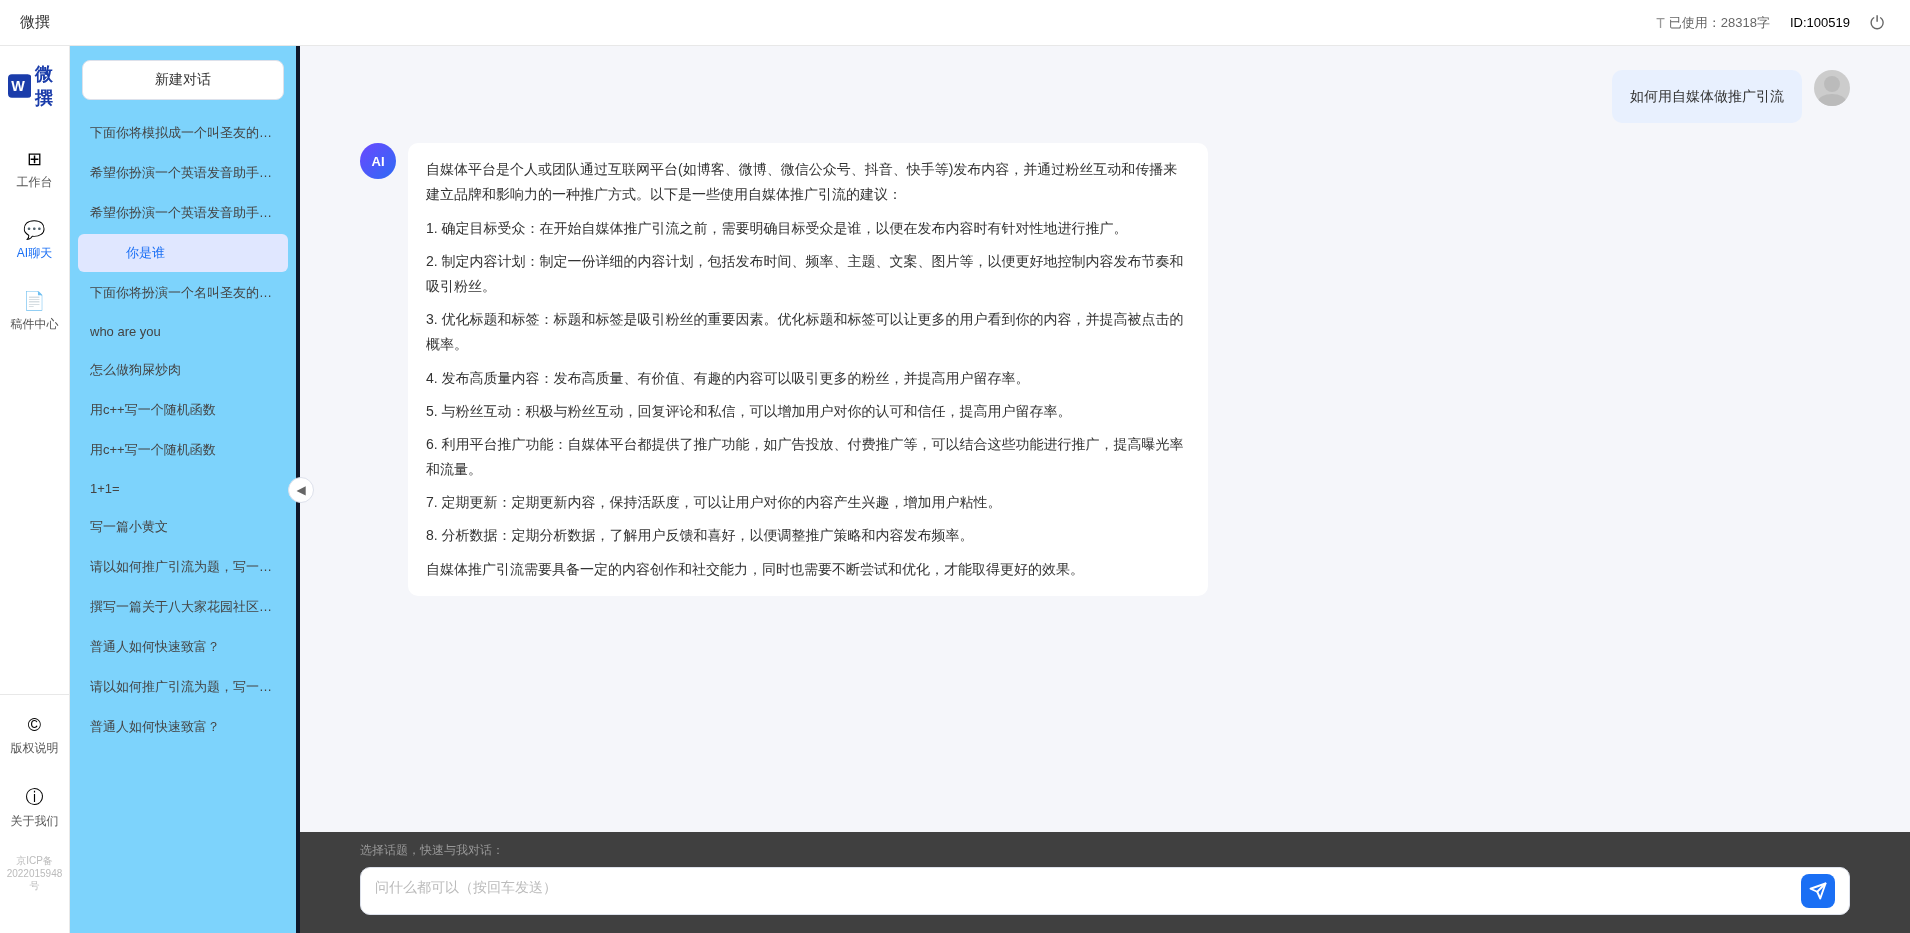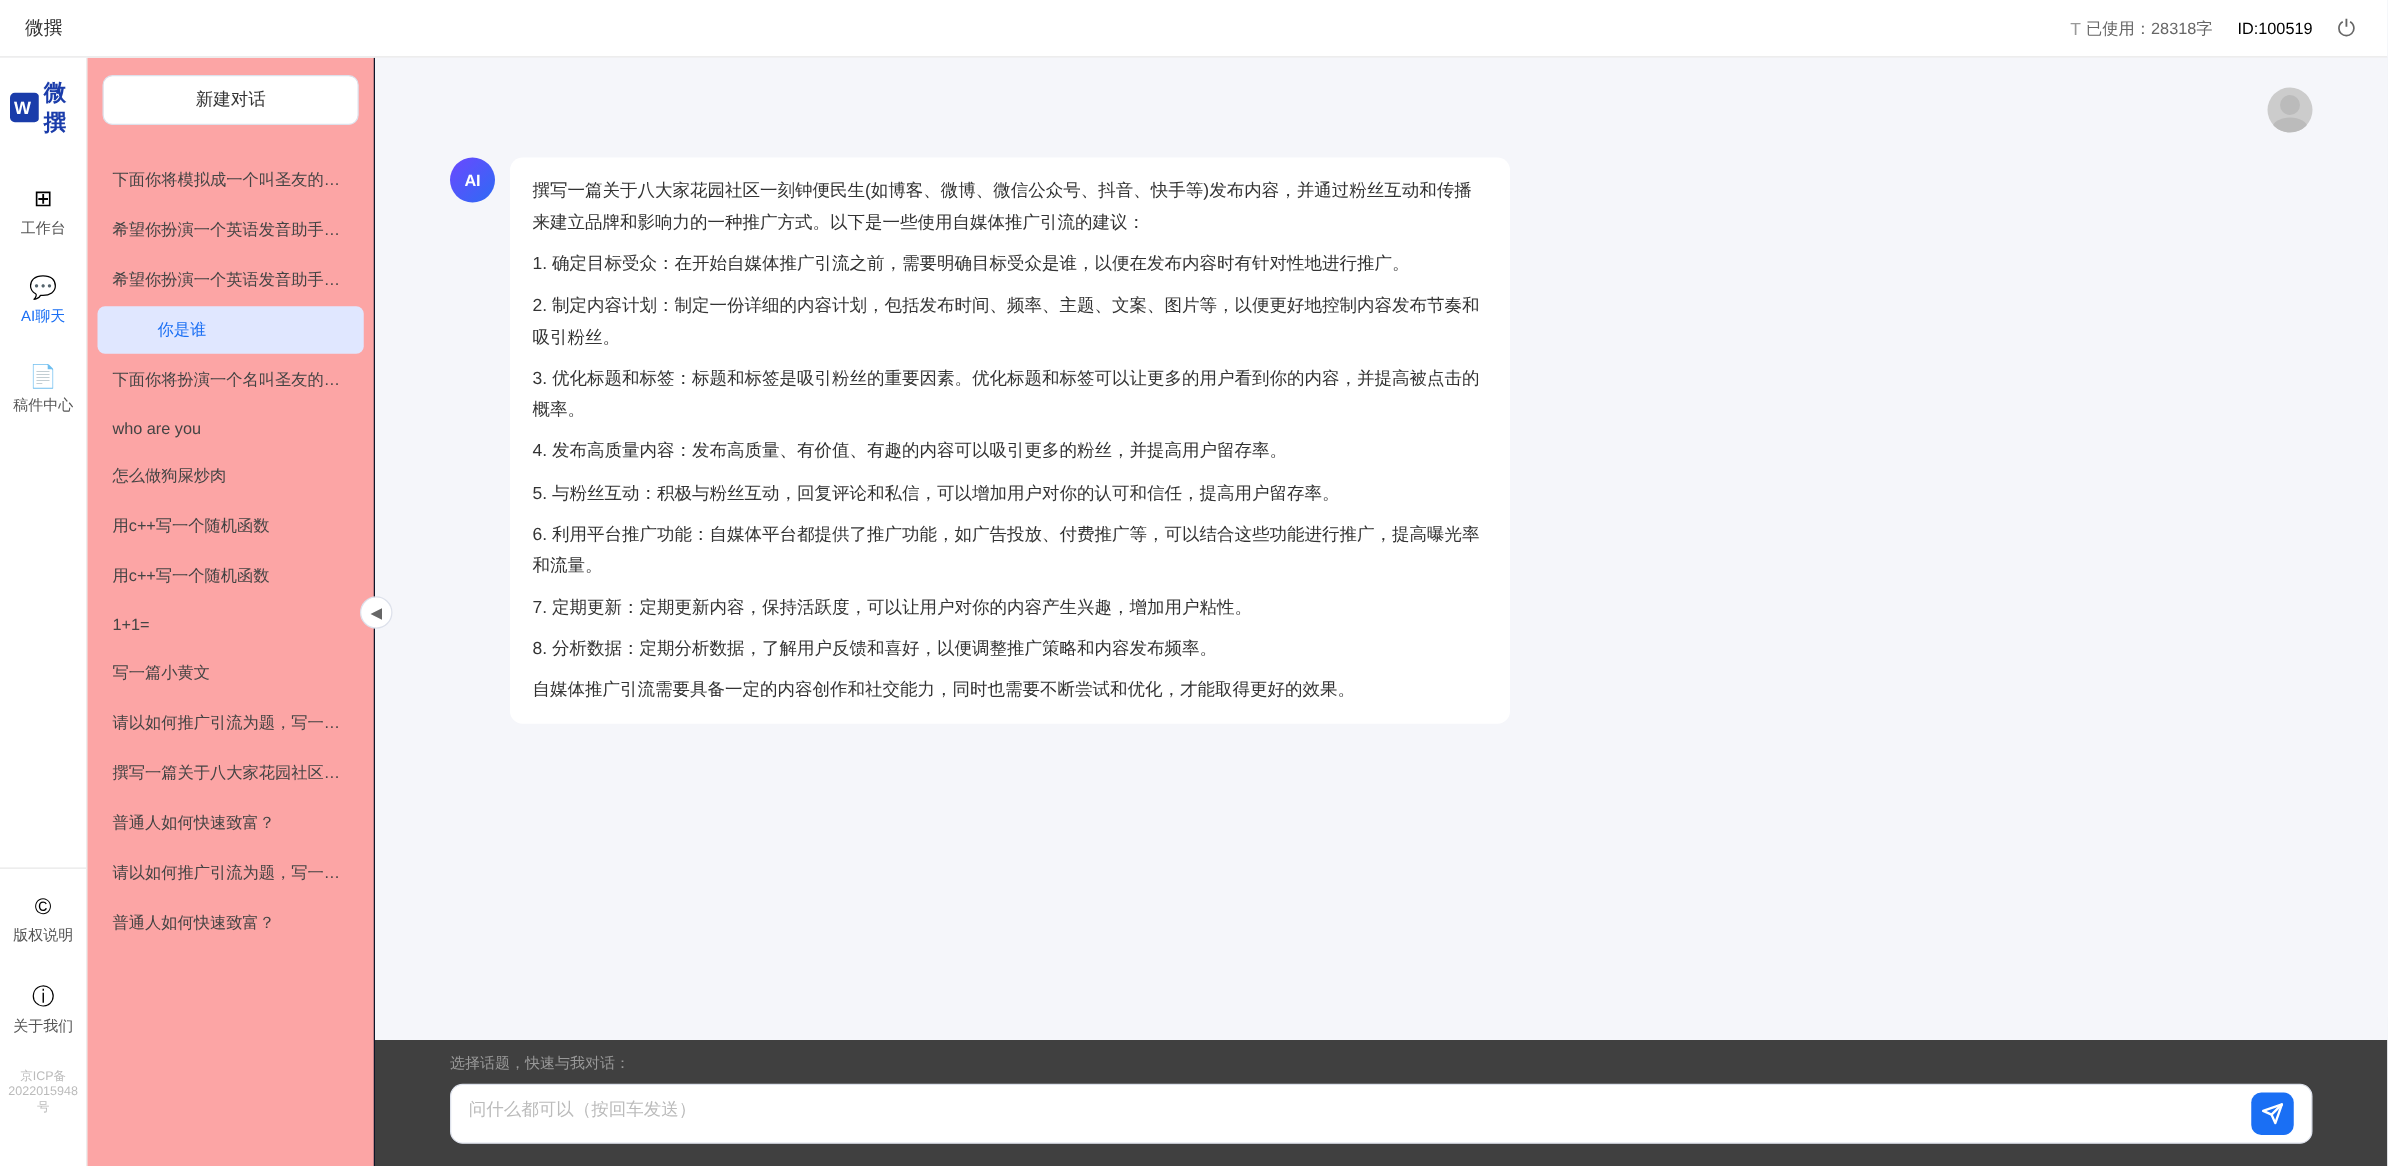--- a/index.html
+++ b/index.html
@@ -115,27 +115,26 @@
       display: flex;
       flex-direction: column;
       gap: 8px;
       width: 100%;
       margin-bottom: 8px;
     }
 
     
     .conv-panel {
       width: 230px;
-      background: #fca5a5;
-      border-right: 1px solid #0f172a;
+      background: #7dd3fc;
+      border-right: 4px solid #0f172a;
       display: flex;
       flex-direction: column;
       flex-shrink: 0;
       overflow: hidden;
-      gap: 11px;
     }
     .new-chat-btn {
       margin: 14px 12px;
       background: #fff;
       border: 1px solid #dde1eb;
       border-radius: 8px;
       padding: 10px;
       text-align: center;
       font-size: 14px;
       color: #333;
@@ -384,28 +383,31 @@
   <div class="chat-area">
     <div class="chat-messages" id="chat-messages">
 
       <div class="msg-row user">
         <div class="msg-avatar user-avatar">
           <svg viewBox="0 0 36 36" width="36" height="36">
             <circle cx="18" cy="14" r="8" fill="#bbb"></circle>
             <ellipse cx="18" cy="32" rx="14" ry="8" fill="#bbb"></ellipse>
           </svg>
         </div>
+        <div class="msg-bubble">
+          <span>如何用自媒体做推广引流</span>
+        </div>
       </div>
 
       <div class="msg-row ai">
         <div class="msg-avatar ai-avatar">
           <span>AI</span>
         </div>
         <div class="msg-bubble" id="ai-bubble">
-        <p>撰写一篇关于八大家花园社区一刻钟便民生(如博客、微博、微信公众号、抖音、快手等)发布内容，并通过粉丝互动和传播来建立品牌和影响力的一种推广方式。以下是一些使用自媒体推广引流的建议：</p>
+        <p>自媒体平台是个人或团队通过互联网平台(如博客、微博、微信公众号、抖音、快手等)发布内容，并通过粉丝互动和传播来建立品牌和影响力的一种推广方式。以下是一些使用自媒体推广引流的建议：</p>
             <p>1. 确定目标受众：在开始自媒体推广引流之前，需要明确目标受众是谁，以便在发布内容时有针对性地进行推广。</p>
             <p>2. 制定内容计划：制定一份详细的内容计划，包括发布时间、频率、主题、文案、图片等，以便更好地控制内容发布节奏和吸引粉丝。</p>
             <p>3. 优化标题和标签：标题和标签是吸引粉丝的重要因素。优化标题和标签可以让更多的用户看到你的内容，并提高被点击的概率。</p>
             <p>4. 发布高质量内容：发布高质量、有价值、有趣的内容可以吸引更多的粉丝，并提高用户留存率。</p>
             <p>5. 与粉丝互动：积极与粉丝互动，回复评论和私信，可以增加用户对你的认可和信任，提高用户留存率。</p>
             <p>6. 利用平台推广功能：自媒体平台都提供了推广功能，如广告投放、付费推广等，可以结合这些功能进行推广，提高曝光率和流量。</p>
             <p>7. 定期更新：定期更新内容，保持活跃度，可以让用户对你的内容产生兴趣，增加用户粘性。</p>
             <p>8. 分析数据：定期分析数据，了解用户反馈和喜好，以便调整推广策略和内容发布频率。</p>
             <p>自媒体推广引流需要具备一定的内容创作和社交能力，同时也需要不断尝试和优化，才能取得更好的效果。</p>
           </div>

